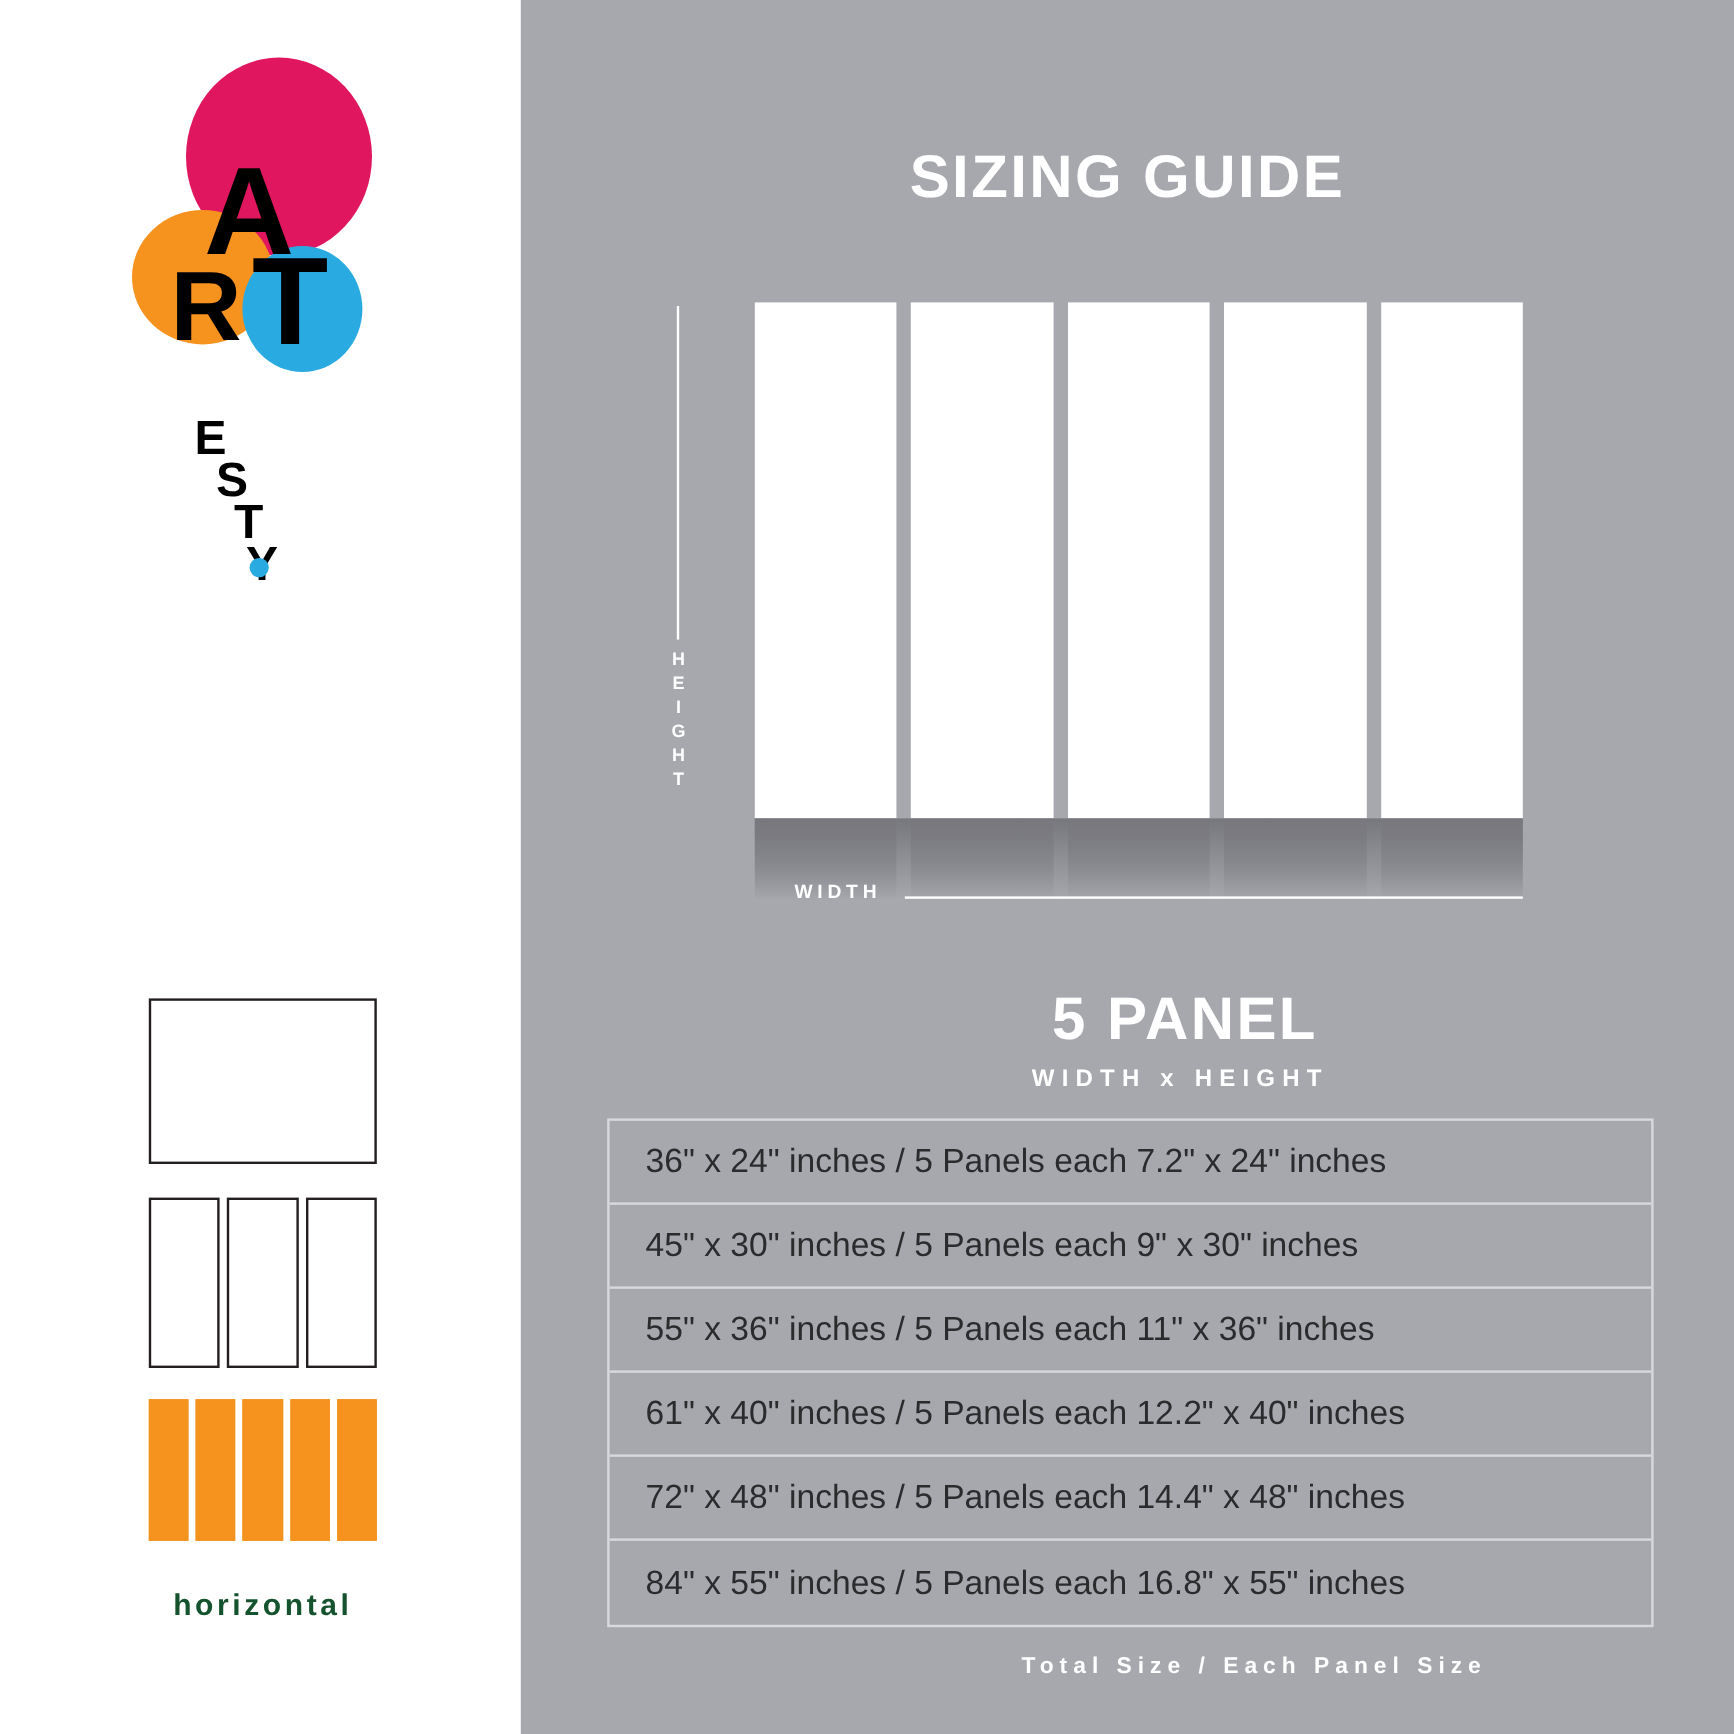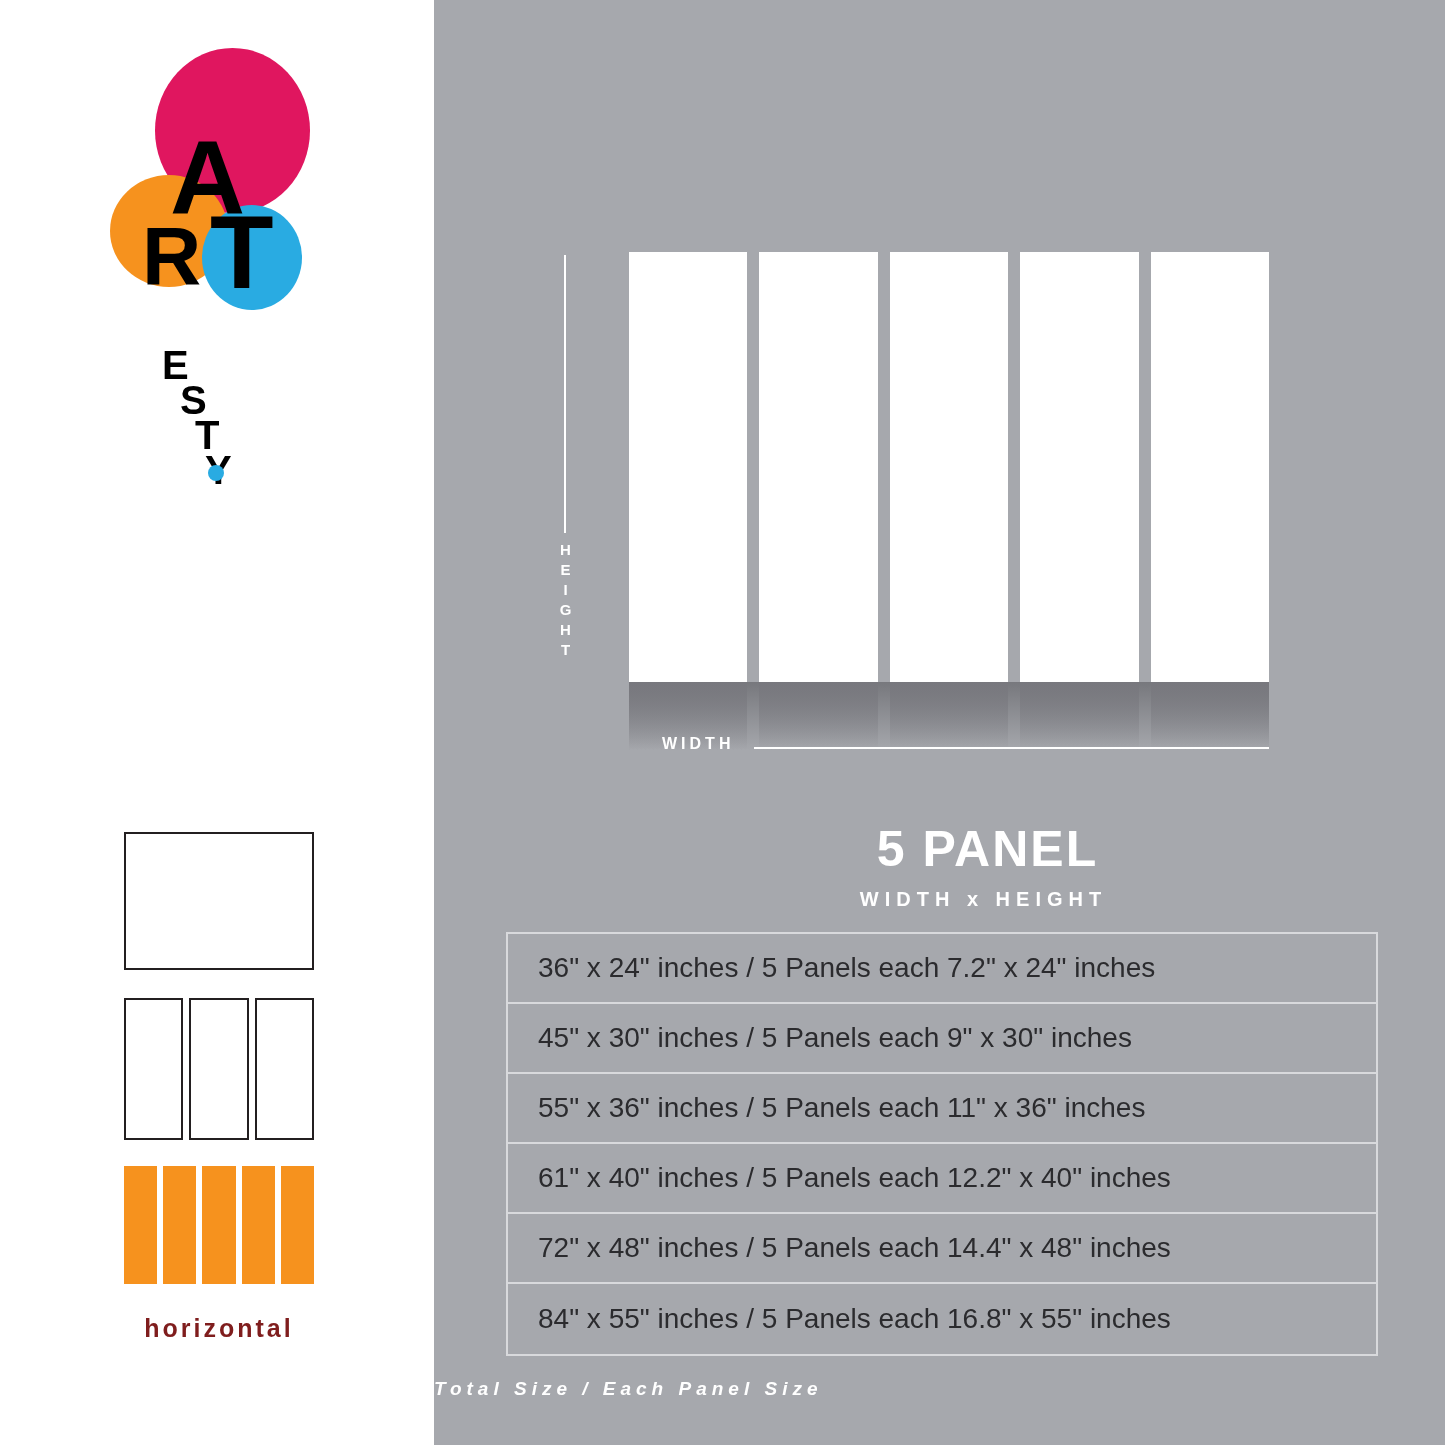--- a/index.html
+++ b/index.html
@@ -112,27 +112,27 @@
     width: 190px;
     height: 118px;
   }
   .thumb-3 span {
     flex: 1;
     border: 2px solid #f6921e;
     background: #f6921e;
     box-sizing: border-box;
   }
   .thumb-caption {
-    margin-top: 30px;
+    margin-top: 40px;
     width: 190px;
     text-align: center;
     font-size: 25px;
     font-weight: bold;
     letter-spacing: 3px;
-    color: #7f1d1d;
+    color: #14532d;
   }
 
   
   .right-col {
     position: absolute;
     left: 434px; top: 0;
     width: 1011px;
     height: 1445px;
     background: #a6a8ad;
   }
@@ -257,26 +257,25 @@
     font-size: 28px;
     box-sizing: border-box;
     border-bottom: 2px solid #d8d9dc;
   }
   .size-row:last-child { border-bottom: none; }
 
   .table-footer {
     position: absolute;
     left: 0; top: 1378px;
     width: 805px;
-    text-align: left;
+    text-align: right;
     color: #ffffff;
     font-size: 19px;
     font-weight: bold;
     letter-spacing: 5px;
-    font-style: italic;
   }
 </style>
 </head>
 <body>
 
 <div class="page">
 
   <div class="left-col">
 
     <div class="logo">
@@ -306,20 +305,21 @@
         <span></span>
         <span></span>
         <span></span>
       </div>
       <div class="thumb-caption">horizontal</div>
     </div>
   </div>
 
   <div class="right-col">
 
+    <div class="sizing-title">SIZING GUIDE</div>
 
     <div class="height-line"></div>
     <div class="height-label">H<br>E<br>I<br>G<br>H<br>T</div>
 
     <div class="preview">
       <div class="panel"></div>
       <div class="panel"></div>
       <div class="panel"></div>
       <div class="panel"></div>
       <div class="panel"></div>

